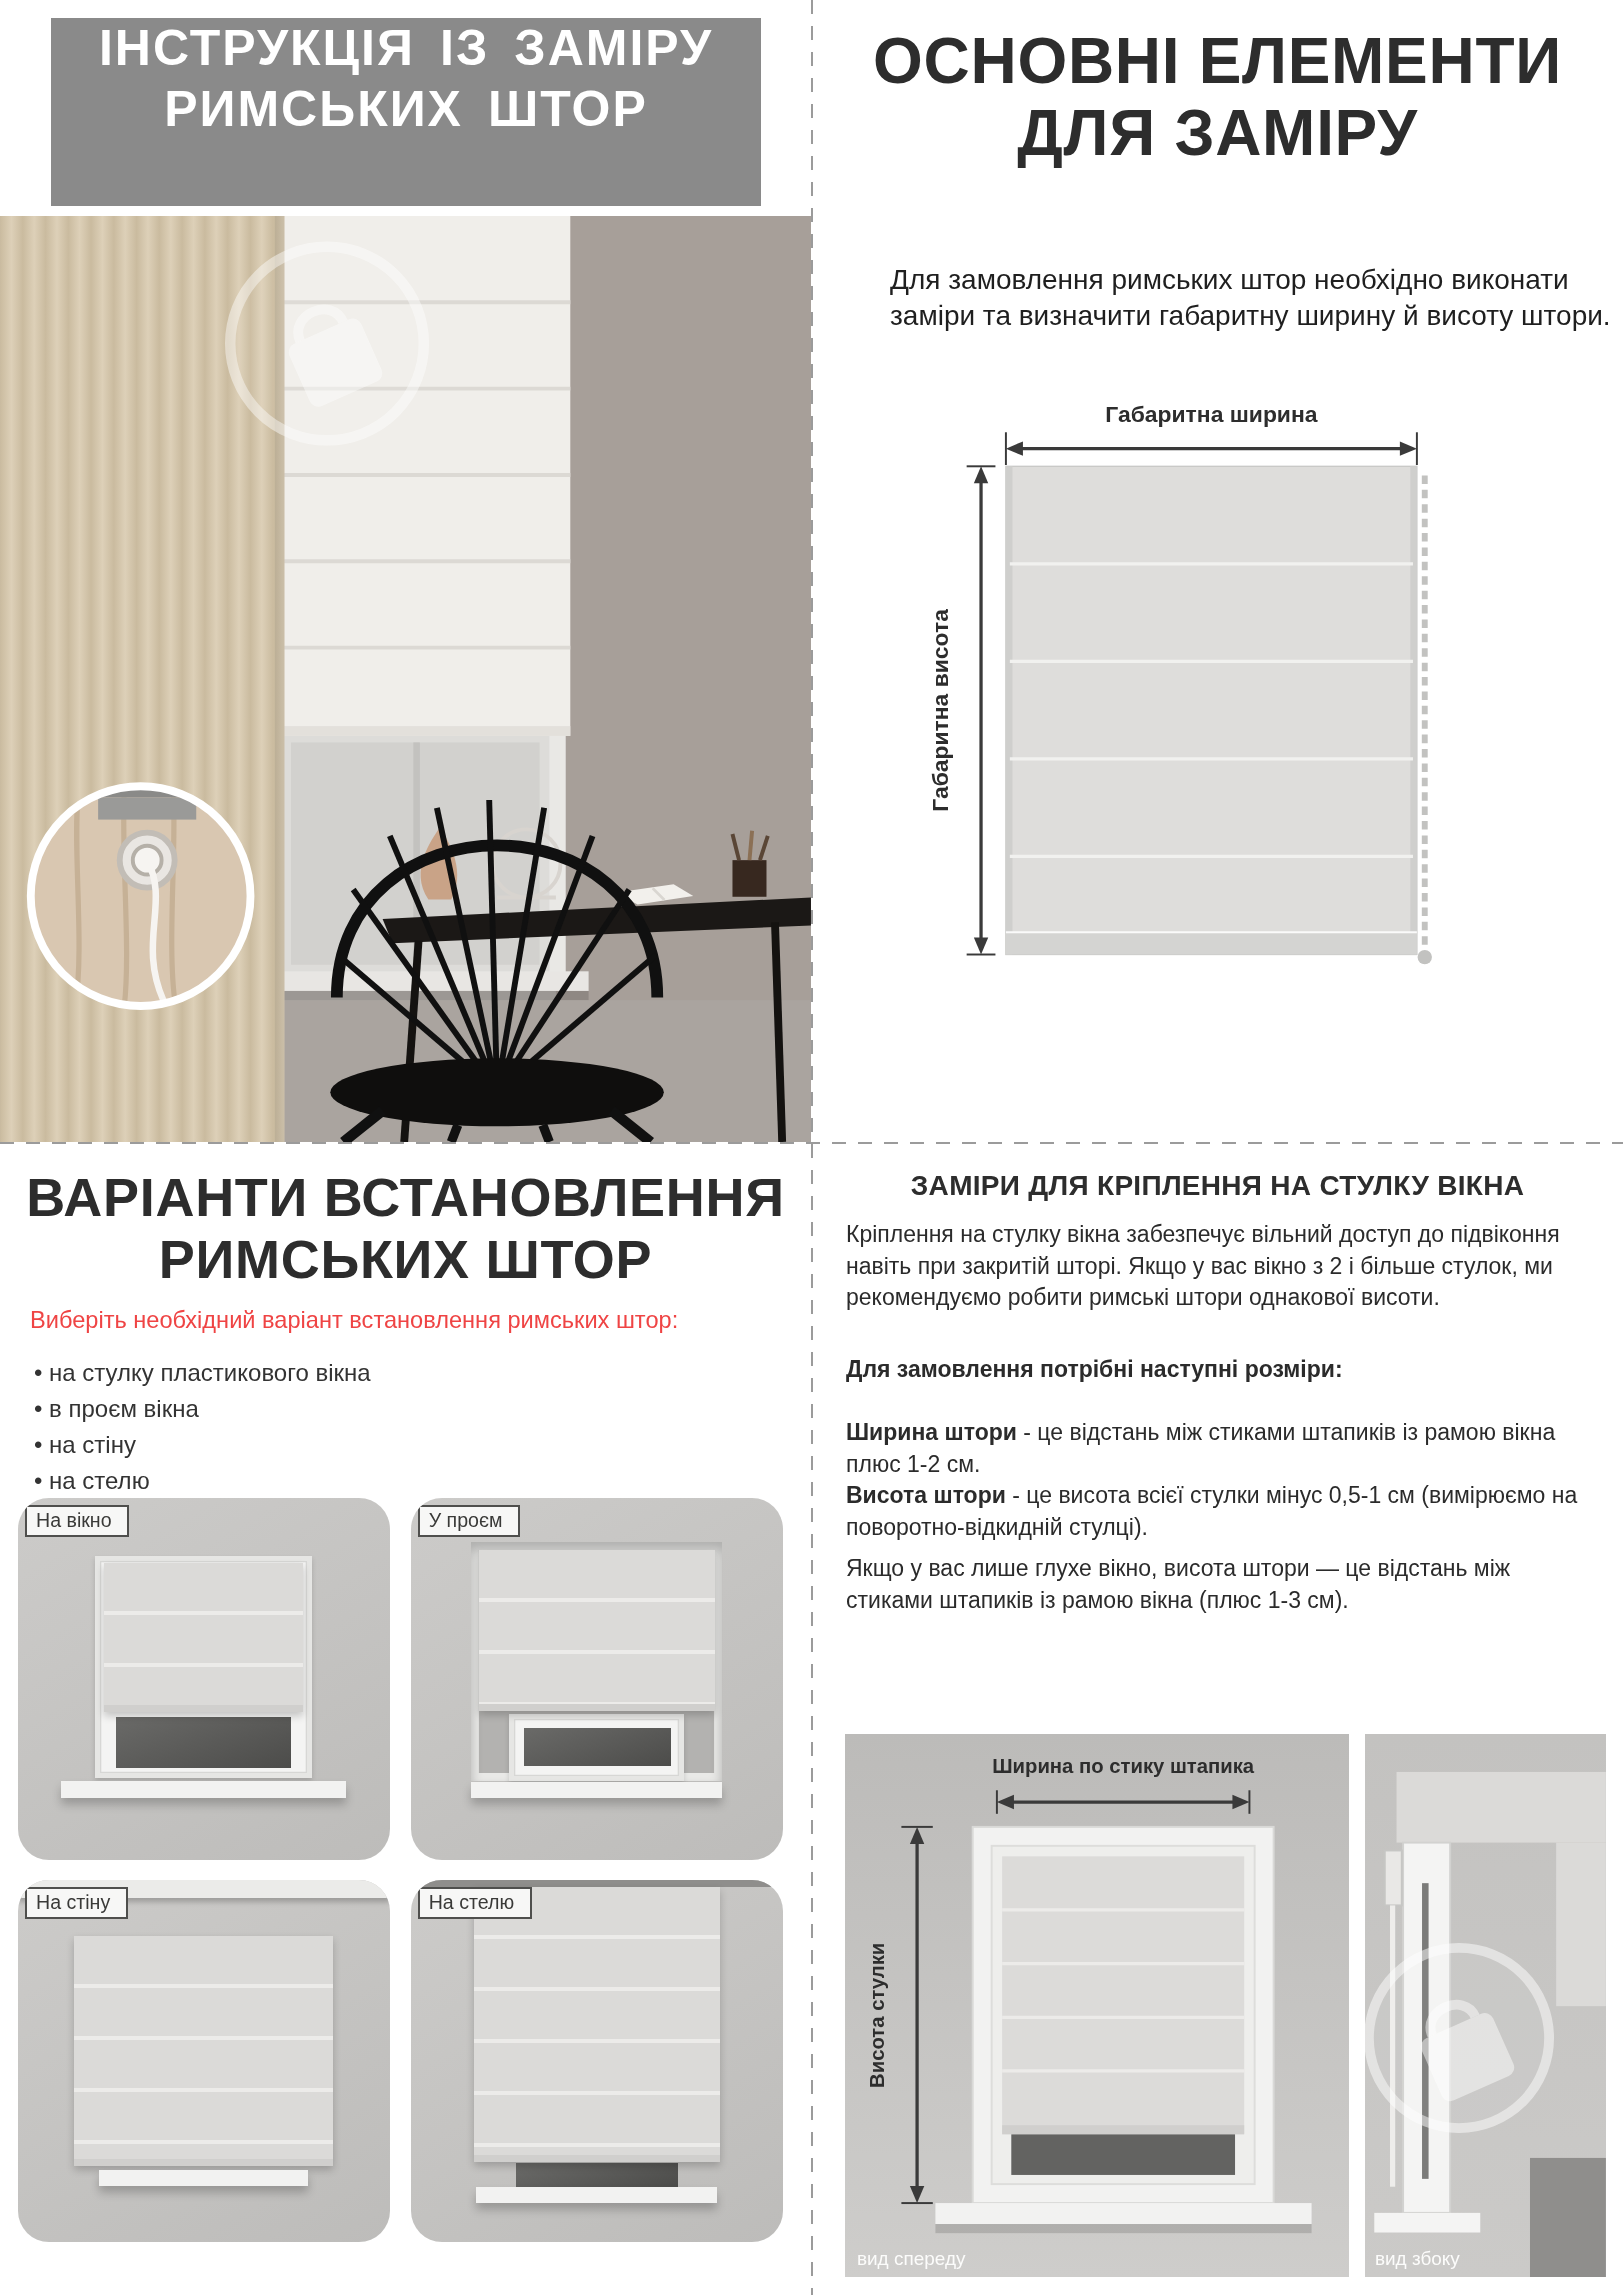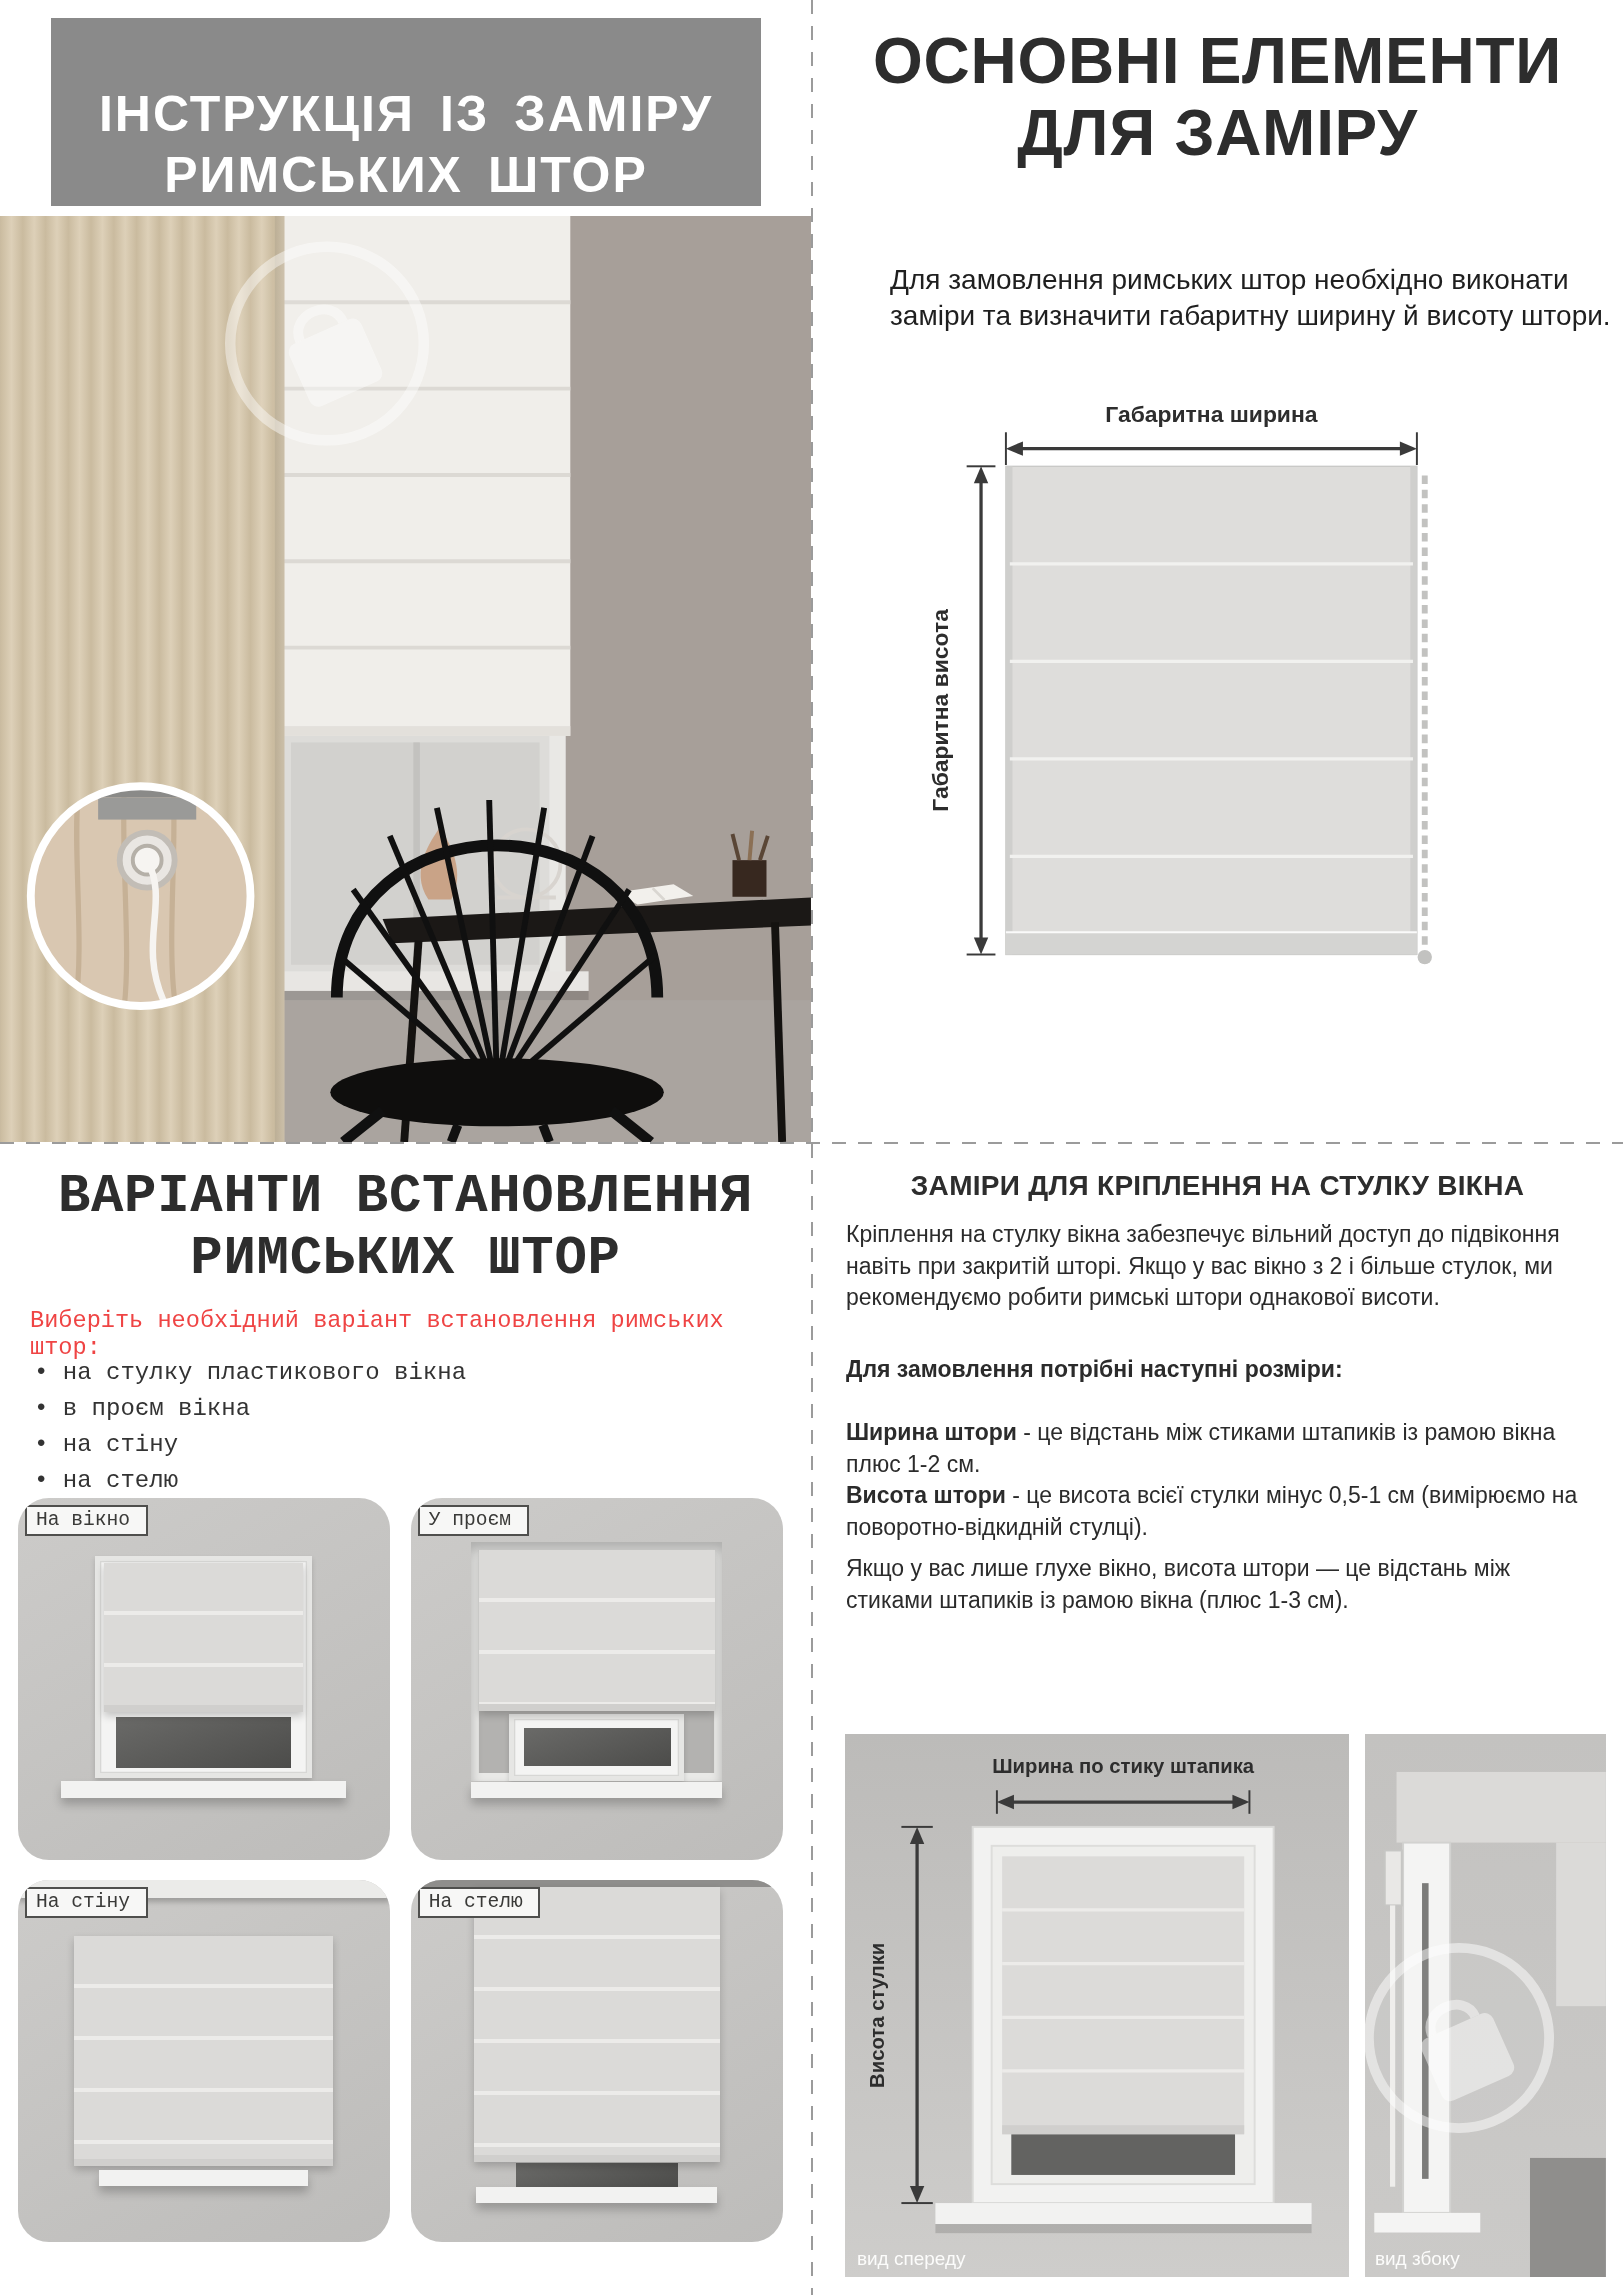--- a/index.html
+++ b/index.html
@@ -9,26 +9,26 @@
 
   
   .divider-v { position:absolute; left:811px; top:0; width:2px; height:2295px;
     background: repeating-linear-gradient(to bottom, #9b9b9b 0 14.4px, transparent 14.4px 26px); }
   .divider-h { position:absolute; top:1142px; left:0; height:2px; width:1623px;
     background: repeating-linear-gradient(to right, #9b9b9b 0 14.4px, transparent 14.4px 26px); }
 
   .q { position:absolute; }
   .q-tl { left:0; top:0; width:811px; height:1142px; }
   .q-tr { left:812px; top:0; width:811px; height:1142px; }
-  .q-bl { left:0; top:1142px; width:811px; height:1153px;font-family:Liberation Mono, monospace; }
+  .q-bl { left:0; top:1142px; width:811px; height:1153px; }
   .q-br { left:812px; top:1142px; width:811px; height:1153px; }
 
   
   .banner { position:absolute; left:51px; top:18.3px; width:710px; height:188px; background:#8a8a8a;
-    display:flex; flex-direction:column; align-items:center; justify-content:flex-end; }
+    display:flex; flex-direction:column; align-items:center; justify-content:flex-start; }
   .banner div { color:#fff; font-weight:700; font-size:50px; line-height:1.22; letter-spacing:2px; word-spacing:9.2px; }
   .photo { position:absolute; left:0; top:216px; width:811px; height:926px; overflow:hidden; background:#b6b1ad; }
   .photo svg { display:block; width:100%; height:100%; }
 
   
   .sec-title { position:absolute; width:100%; text-align:center; color:#2d2d2d; font-weight:800; }
   .q-tr .sec-title { top:25px; font-size:64px; line-height:1.13; letter-spacing:0.7px; }
   .q-bl .sec-title { top:23.6px; font-size:54px; line-height:1.16; letter-spacing:0.7px; }
   .q-br .sec-title { top:29px; font-size:28px; line-height:1.1; letter-spacing:0.3px; }
 

